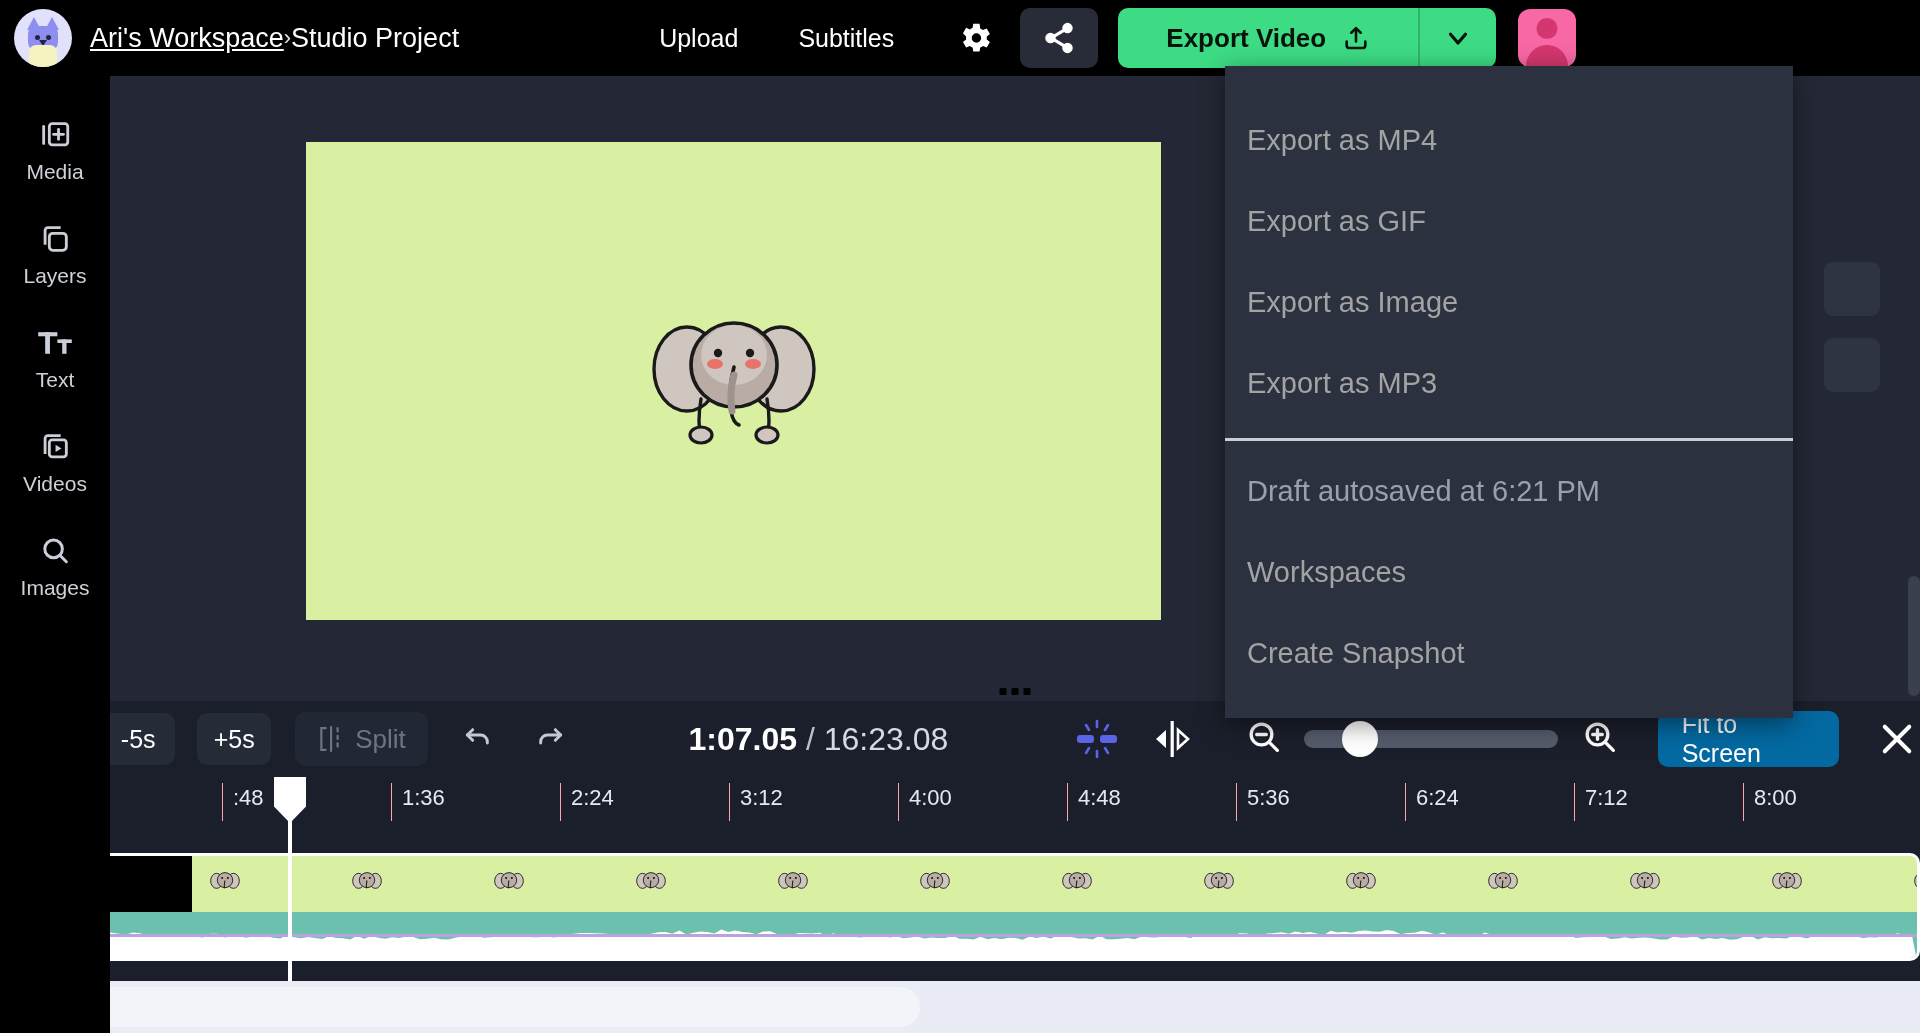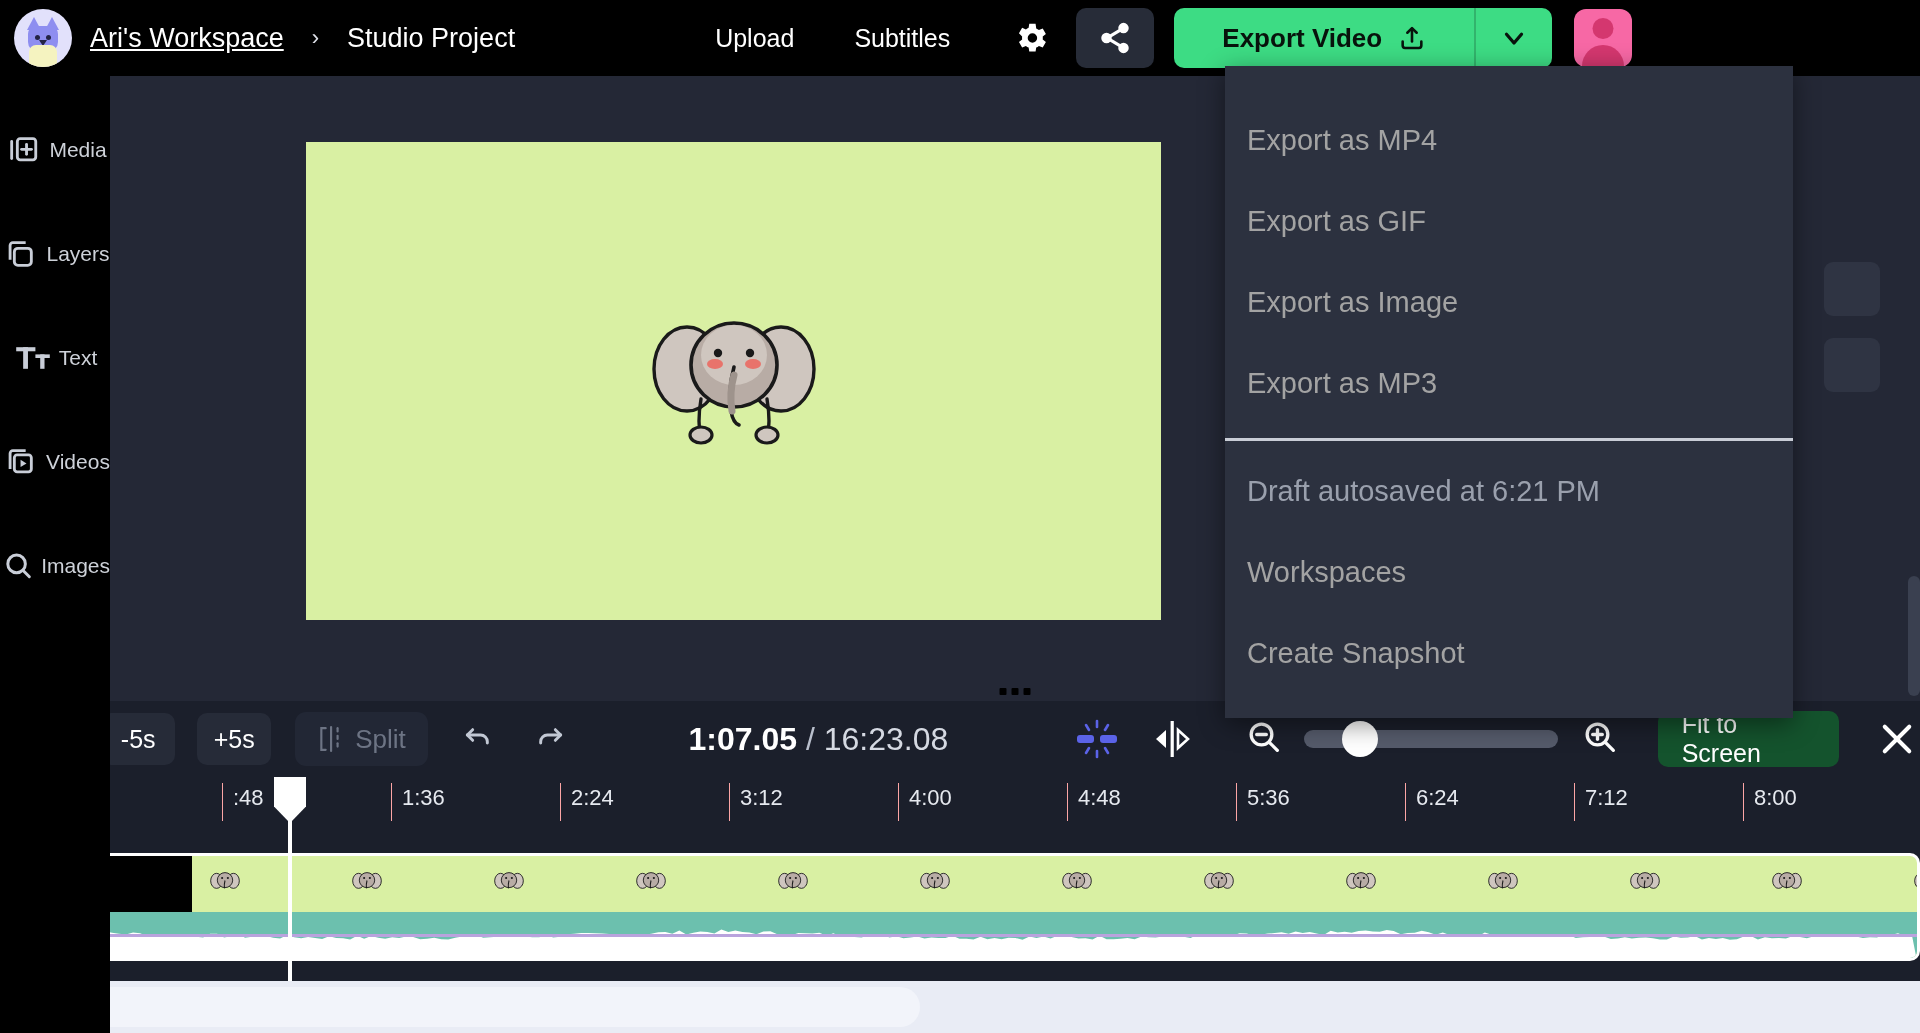--- a/index.html
+++ b/index.html
@@ -27,21 +27,21 @@
   .cat-ear.l { left: 1px; } .cat-ear.r { right: 1px; }
   .cat-face { position: absolute; left: 2px; top: 7px; width: 30px; height: 26px;
               background: #8e8ef0; border-radius: 8px 8px 10px 10px; }
   .cat-eye { position: absolute; width: 5px; height: 5px; background: #232345; border-radius: 50%; top: 9px; }
   .cat-eye.l { left: 7px; } .cat-eye.r { right: 7px; }
   .cat-nose { position: absolute; left: 11px; top: 14px; width: 0; height: 0;
               border-left: 4px solid transparent; border-right: 4px solid transparent; border-top: 6px solid #232345; }
   .cat-belly { position: absolute; left: 15px; bottom: 0px; width: 28px; height: 22px;
                background: #f5f3c0; border-radius: 7px 7px 0 0; }
 
-  #breadcrumb { margin-left: 18px; display: flex; align-items: center; gap: 28px; white-space: nowrap; }
+  #breadcrumb { margin-left: 18px; display: flex; align-items: center; gap: 0; white-space: nowrap; }
   #ws-link { color: #fff; font-size: 27px; text-decoration: underline; cursor: pointer; }
   #crumb-sep { color: #dfe2ea; font-size: 22px; }
   #proj-name { color: #fff; font-size: 27px; }
 
   #nav-actions { margin-left: 200px; display: flex; align-items: center; gap: 60px; }
   .nav-link { color: #fff; font-size: 25px; cursor: pointer; }
 
   #gear-btn { margin-left: 58px; width: 46px; height: 46px; display: flex;
               align-items: center; justify-content: center; cursor: pointer; }
   #share-btn { margin-left: 22px; width: 78px; height: 60px; border-radius: 10px;
@@ -65,21 +65,21 @@
   .av-head { position: absolute; left: 50%; top: 9px; transform: translateX(-50%);
              width: 21px; height: 21px; border-radius: 50%; background: #d4376f; }
   .av-body { position: absolute; left: 50%; bottom: -6px; transform: translateX(-50%);
              width: 42px; height: 28px; border-radius: 21px 21px 0 0; background: #d4376f; }
 
   
   #sidebar {
     position: absolute; left: 0; top: 76px; width: 110px; bottom: 0; background: #000;
     display: flex; flex-direction: column; align-items: center; padding-top: 22px; z-index: 30;
   }
-  .side-item { width: 110px; height: 104px; display: flex; flex-direction: row;
+  .side-item { width: 110px; height: 104px; display: flex; flex-direction: column;
                align-items: center; justify-content: center; gap: 6px; cursor: pointer; }
   .side-icon { width: 40px; height: 38px; display: flex; align-items: center; justify-content: center; }
   .side-label { color: #cdd1d8; font-size: 21px; }
 
   
   #stage {
     position: absolute; left: 110px; top: 76px; right: 0; height: 625px;
     background: #242836;
   }
   #video-frame {
@@ -128,21 +128,21 @@
   #trans-btn { margin-left: 122px; width: 56px; height: 46px; display: flex; align-items: center;
                justify-content: center; cursor: pointer; }
   #mirror-btn { margin-left: 26px; width: 50px; height: 48px; display: flex; align-items: center;
                 justify-content: center; cursor: pointer; }
   #zoom-out { margin-left: 48px; cursor: pointer; }
   #zoom-slider { margin-left: 20px; width: 270px; height: 18px; border-radius: 9px;
                  background: #555b6b; position: relative; cursor: pointer; }
   #zoom-thumb { position: absolute; left: 38px; top: 50%; transform: translateY(-50%);
                 width: 36px; height: 36px; border-radius: 50%; background: #fff; }
   #zoom-in { margin-left: 22px; cursor: pointer; }
-  #fit-btn { margin-left: 38px; height: 56px; border-radius: 10px; background: #14532d; color: #fff;
+  #fit-btn { margin-left: 38px; height: 56px; border-radius: 10px; background: #0369a1; color: #fff;
              font-size: 25px; display: flex; align-items: center; padding: 0 24px; cursor: pointer; }
   #close-btn { margin-left: 36px; width: 48px; height: 48px; display: flex; align-items: center;
                justify-content: center; cursor: pointer; }
 
   
   #ruler { position: absolute; left: 0; top: 777px; width: 1920px; height: 44px; background: #1b1f2b; }
   #ruler-track { position: absolute; left: 53px; right: 0; top: 0; bottom: 0; }
   .tick { position: absolute; top: 6px; height: 38px; border-left: 1px solid #fca5a5; padding-left: 10px; }
   .tick span { color: #e6e9ef; font-size: 22px; line-height: 30px; }
 

